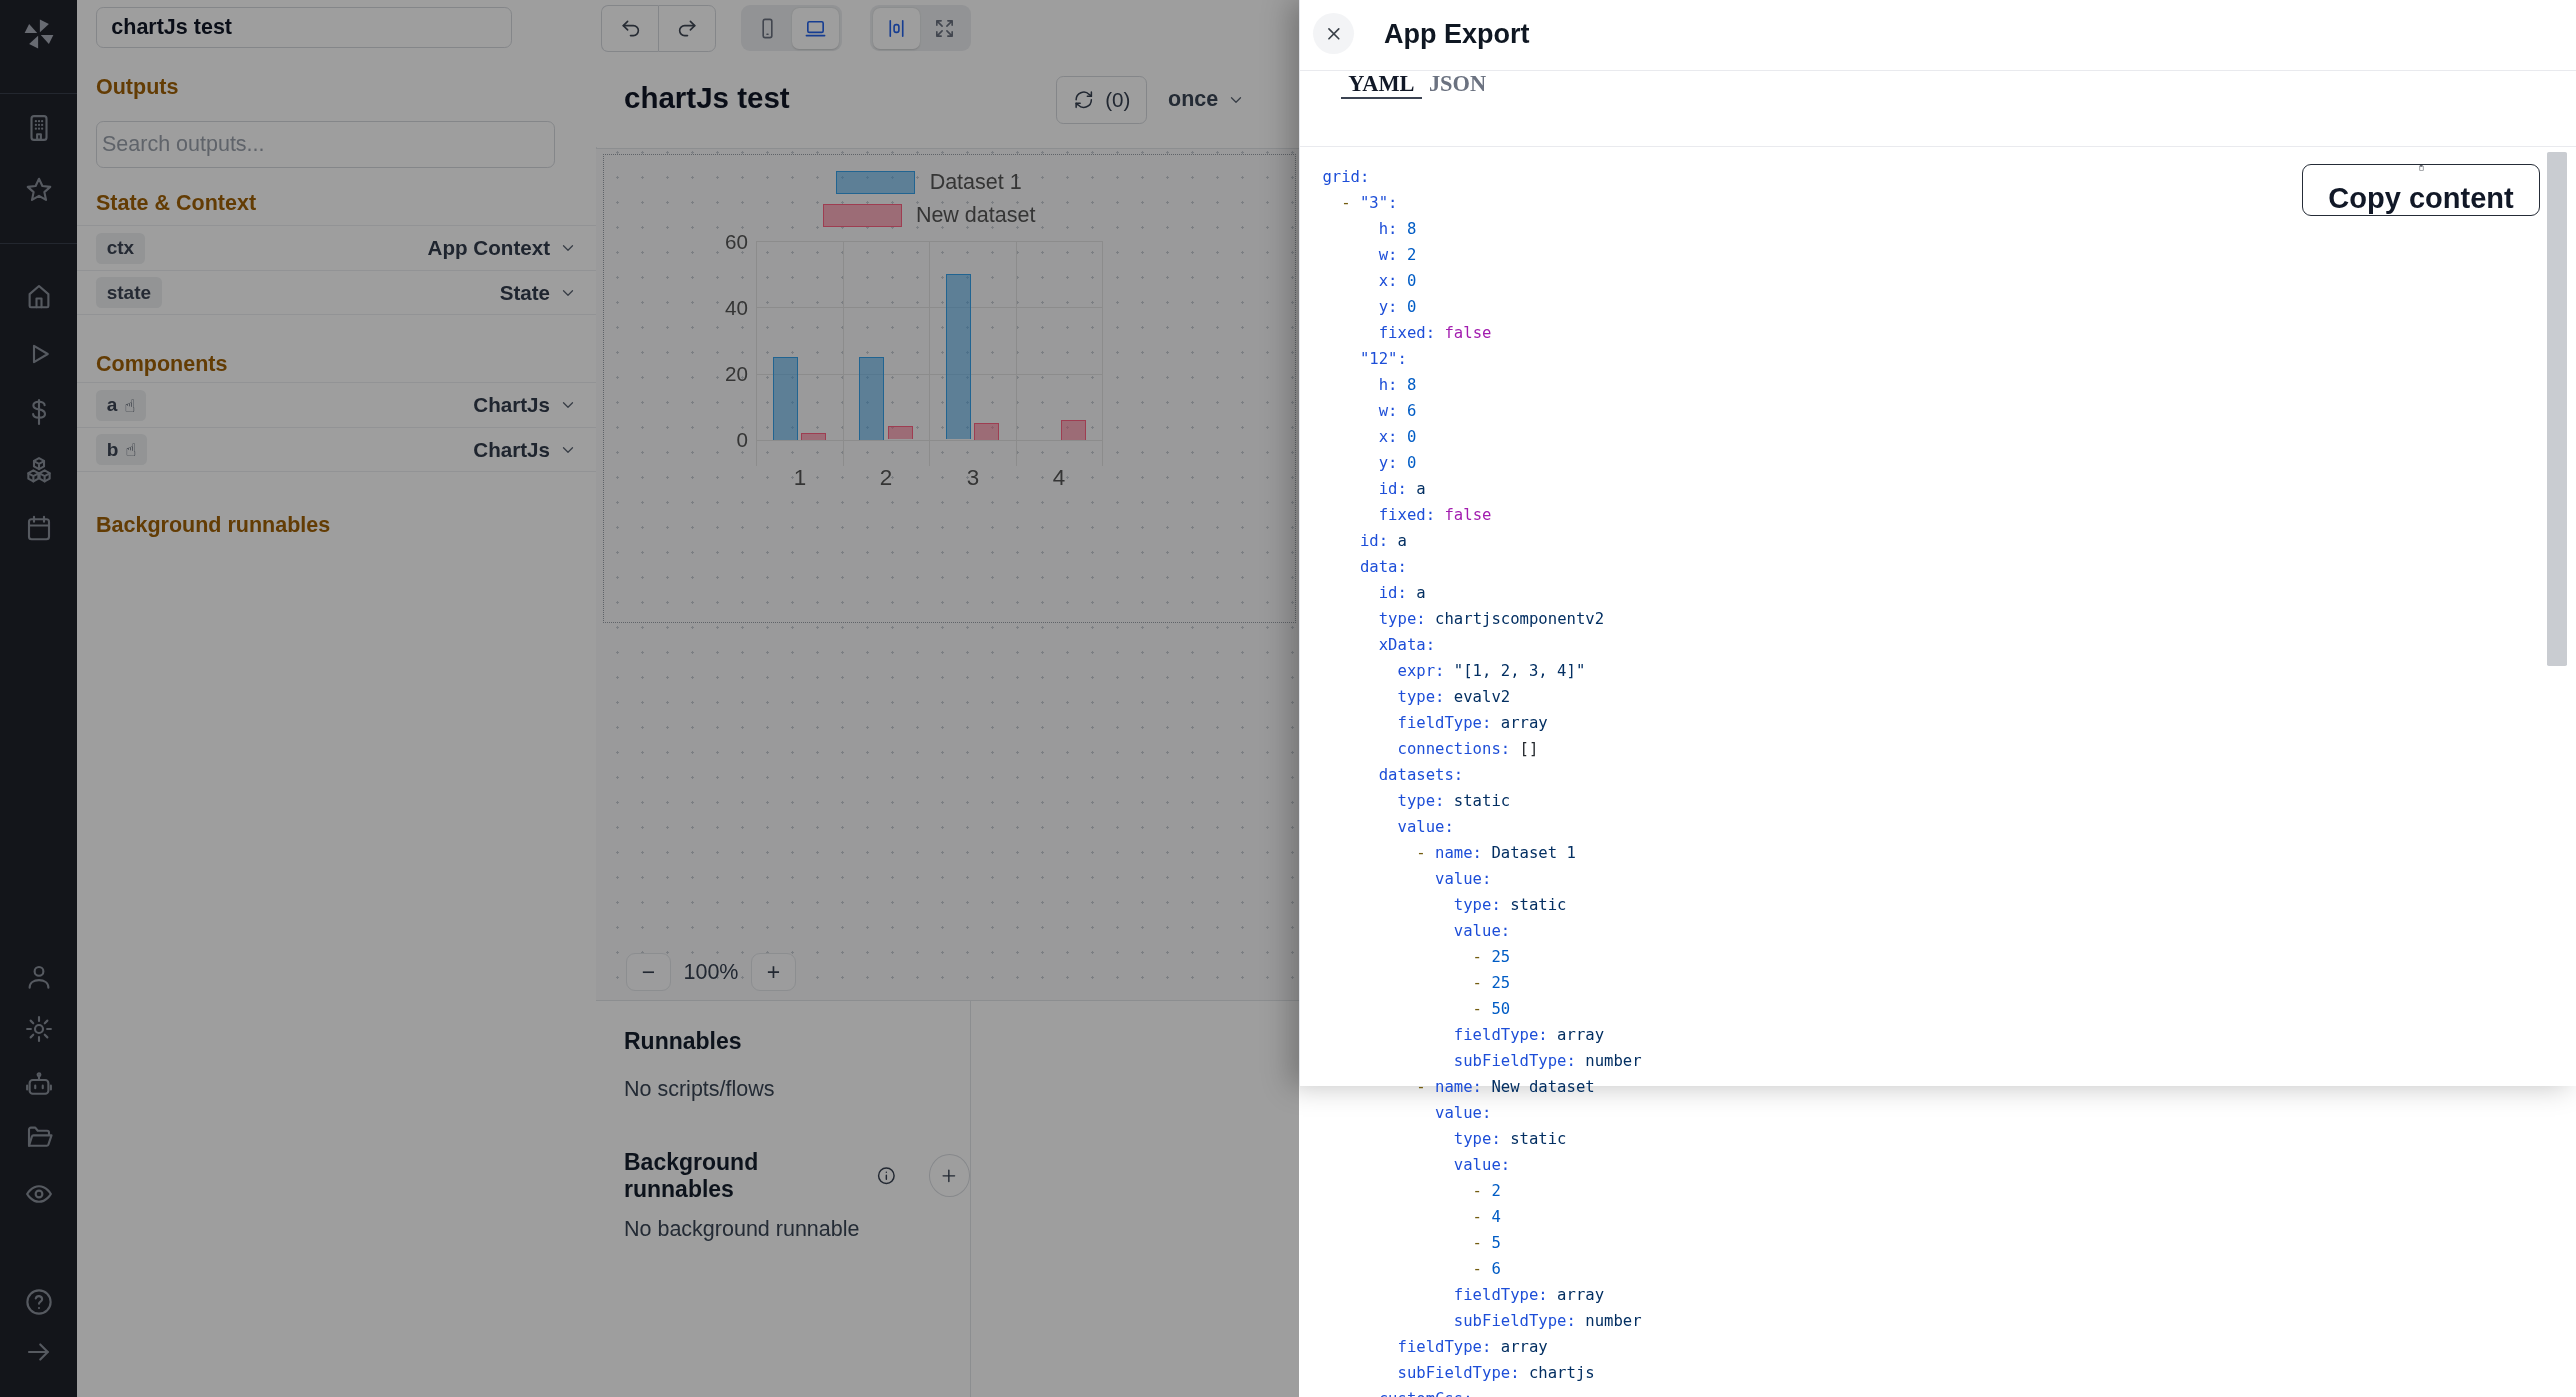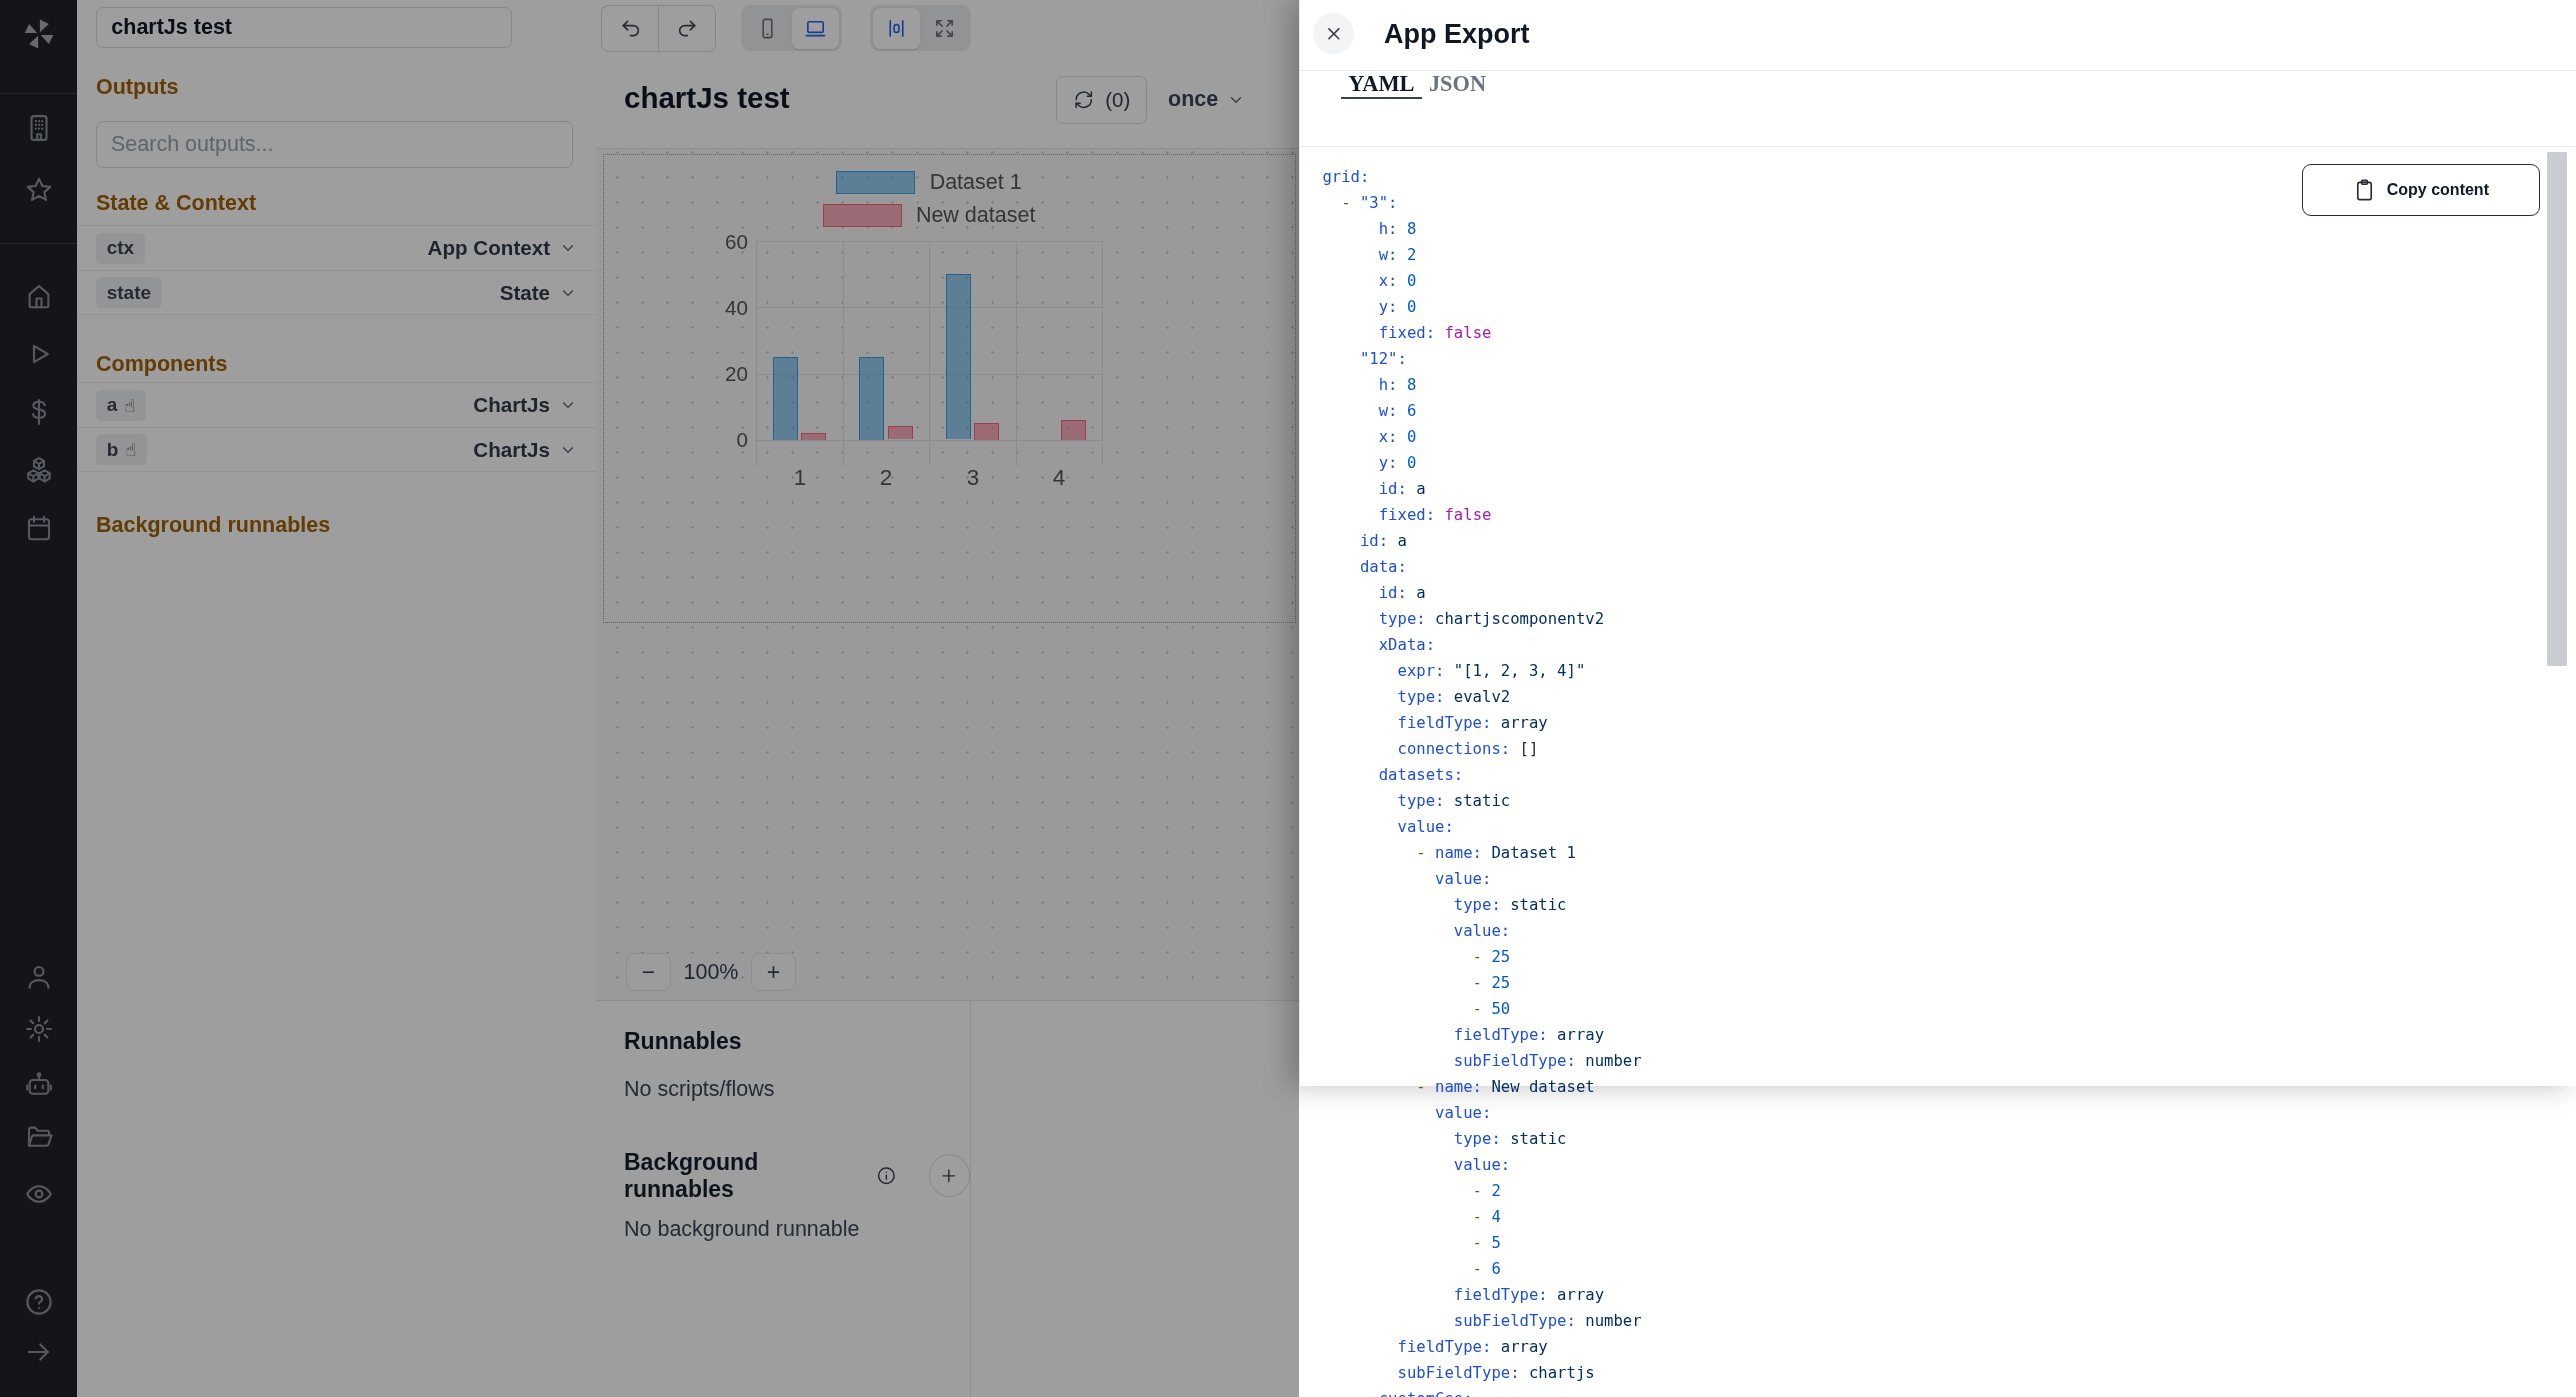--- a/index.html
+++ b/index.html
@@ -25,21 +25,21 @@
   .tbtn.last{border-radius:0 7.2px 7.2px 0;}
   .seg{background:#eceef0;border-radius:9px;padding:2.7px;display:flex;gap:1.8px;align-items:center;}
   .segbtn{width:47px;height:41px;border-radius:7.2px;display:flex;align-items:center;justify-content:center;color:#6b7280;}
   .segbtn.active{background:#fff;box-shadow:0 0.9px 1.8px rgba(0,0,0,.15);color:#2563eb;}
   .segbtn svg{width:23px;height:23px;}
 
   
   #left-panel{left:77px;top:55px;width:519px;height:1342px;background:#fff;border-right:0.9px solid #e6e8ec;z-index:5;}
   .lp-h{position:absolute;left:19px;font-size:21.5px;font-weight:700;color:#a16207;}
   #search-input{position:absolute;left:19px;top:66px;width:447px;height:45px;border:1.3px solid #d6d9de;border-radius:7.2px;
-     font-family:"Liberation Sans",sans-serif;font-size:21.5px;color:#111827;padding:0 14px;outline:none;background:#fff;}
+     font-family:"Liberation Sans",sans-serif;font-size:21.5px;color:#111827;padding:0 5px;outline:none;background:#fff;}
   #search-input::placeholder{color:#9aa1ab;}
   .lp-row{position:absolute;left:0;width:519px;height:45px;border-top:0.9px solid #eceef0;display:flex;align-items:center;padding:0 19px;box-sizing:border-box;}
   .lp-row.last{border-bottom:0.9px solid #eceef0;}
   .chip{background:#edeff1;border-radius:5.4px;padding:4.5px 10.7px;font-size:19px;font-weight:600;color:#3c4554;display:flex;align-items:center;gap:7.2px;text-align:center;}
   .chip .hand{font-size:18px;color:#3c4554;font-family:"DejaVu Sans",sans-serif;}
   .lp-right{margin-left:auto;display:flex;align-items:center;gap:9px;font-size:20.6px;font-weight:600;color:#333d4d;}
   .chev{width:18px;height:18px;color:#5b6472;}
 
   
   #mid-header{left:596px;top:55px;width:703px;height:92px;background:#fff;z-index:5;}
@@ -81,21 +81,21 @@
   #close-btn{position:absolute;left:13.4px;top:13.4px;width:41px;height:41px;border-radius:50%;background:#f3f4f6;display:flex;align-items:center;justify-content:center;color:#3a4149;}
   #close-btn svg{width:19.7px;height:19.7px;}
   #drawer-title{position:absolute;left:84px;top:19px;font-size:27px;font-weight:700;color:#0f1722;}
   #drawer-hdiv{position:absolute;left:0;top:70px;width:1277px;height:0.9px;background:#e9eaee;}
   #tabs{position:absolute;left:41px;top:71px;height:75px;display:flex;align-items:flex-start;font-family:Liberation Serif, serif;}
   .tab{display:flex;align-items:center;padding:0 7.2px;font-size:22.4px;font-weight:600;box-sizing:border-box;}
   .tab.active{color:#111827;border-bottom:2.7px solid #3b4352;}
   .tab.inactive{color:#6b7280;}
   #tabs-div{position:absolute;left:0;top:146px;width:1277px;height:0.9px;background:#e9eaee;}
   #copy-btn{position:absolute;left:1002px;top:164px;width:238px;height:52px;border:1.8px solid #252c37;border-radius:9px;background:#fff;
-     display:flex;align-items:center;justify-content:center;gap:10.7px;font-size:16px;font-weight:600;color:#111827;box-sizing:border-box;}
+     display:flex;align-items:center;justify-content:center;gap:10.7px;font-size:29px;font-weight:600;color:#111827;box-sizing:border-box;flex-direction:column;}
   #copy-btn svg{width:23px;height:23px;color:#252c37;}
   #code{position:absolute;left:22.4px;top:164px;width:1199px;}
   .cl{white-space:pre;font-family:"DejaVu Sans Mono",monospace;font-size:15.6px;line-height:26px;height:26px;}
   .tok-k{color:#1d4ed8;}
   .tok-s{color:#032f62;}
   .tok-n{color:#005cc5;}
   .tok-l{color:#a21caf;}
   .tok-p{color:#24292e;}
   .tok-b{color:#735c0f;}
   #scroll-thumb{position:absolute;left:1247px;top:152px;width:19.7px;height:514px;background:#c9ccd1;border-radius:1.8px;}

